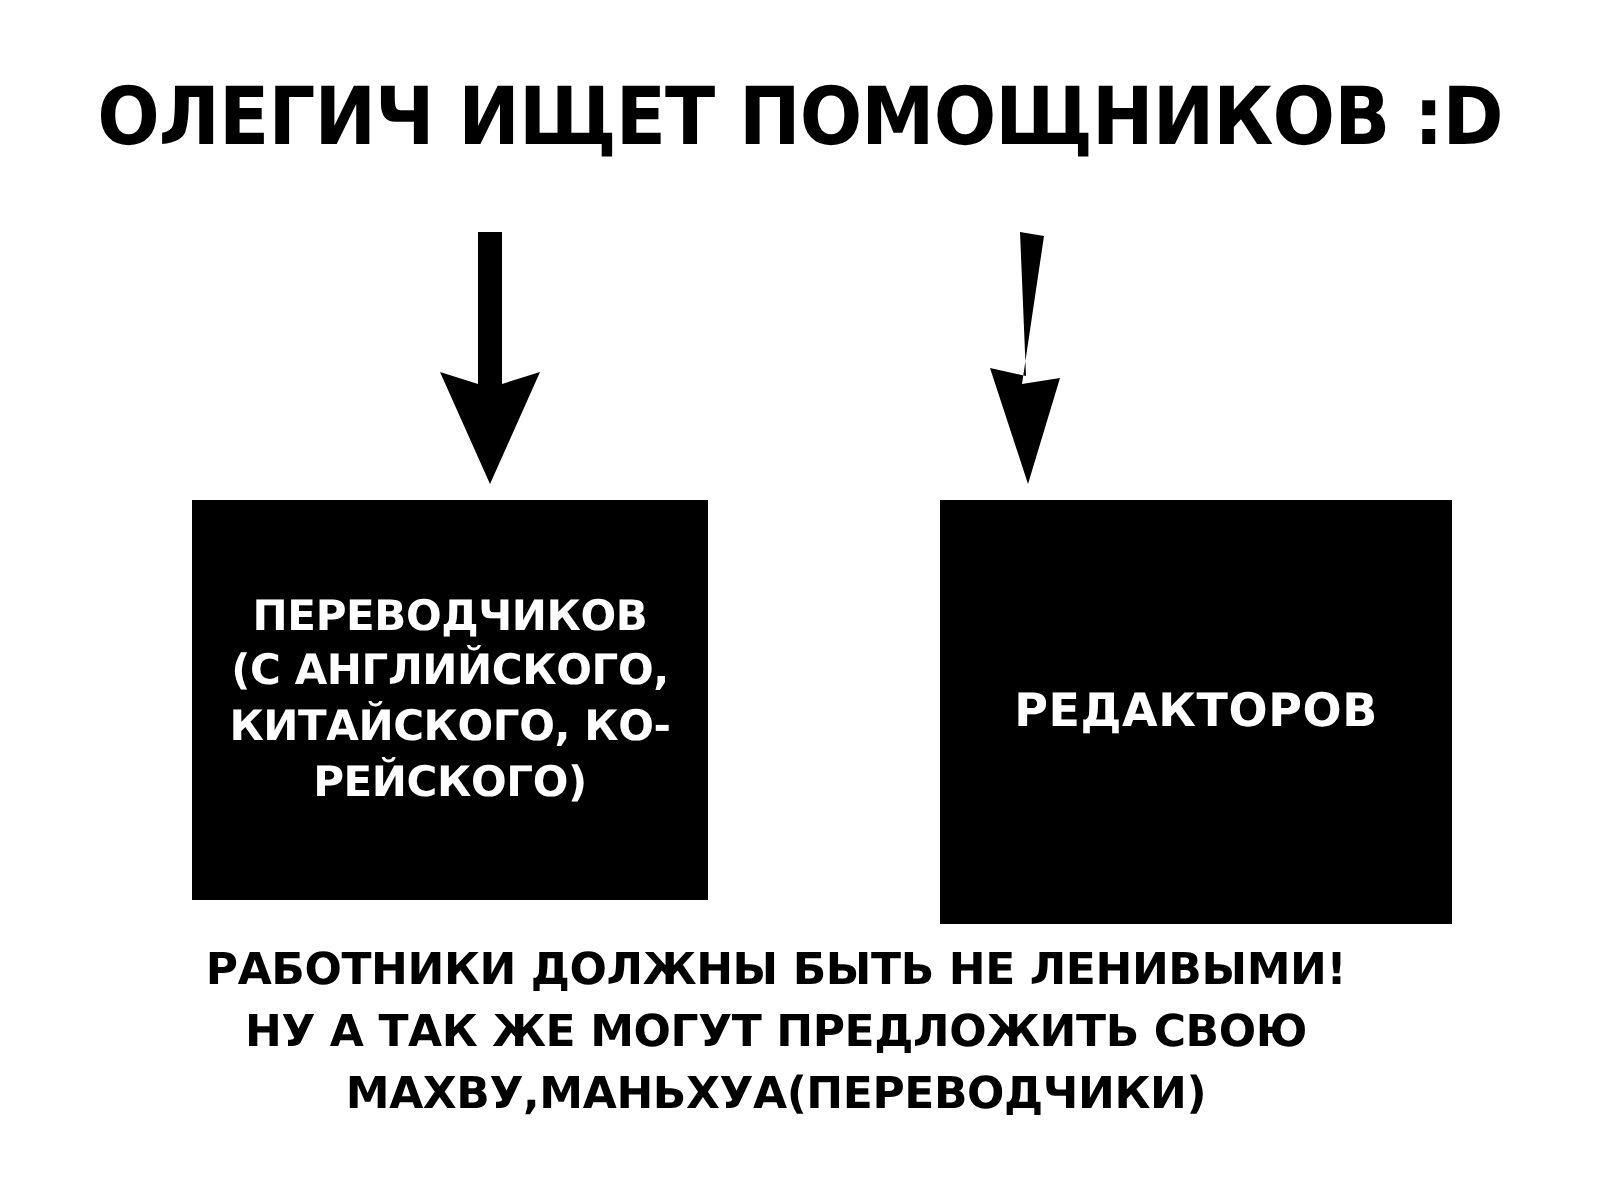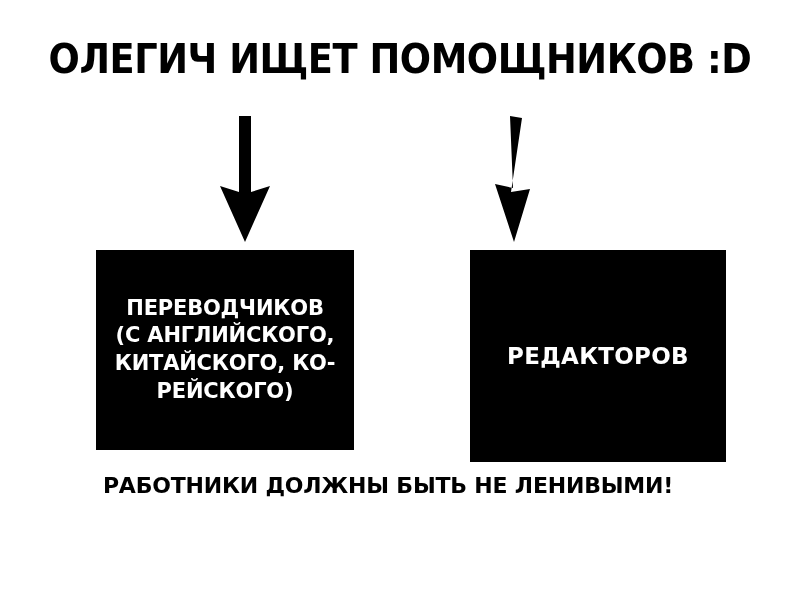--- a/index.html
+++ b/index.html
@@ -123,15 +123,17 @@
 
   <div class="box" id="box-translators">
     <div class="box-text">ПЕРЕВОДЧИКОВ
 (С АНГЛИЙСКОГО,
 КИТАЙСКОГО, КО-
 РЕЙСКОГО)</div>
   </div>
 
   <div class="footer">
     <div class="footer-line">РАБОТНИКИ ДОЛЖНЫ БЫТЬ НЕ ЛЕНИВЫМИ!</div>
+    <div class="footer-line">НУ А ТАК ЖЕ МОГУТ ПРЕДЛОЖИТЬ СВОЮ</div>
+    <div class="footer-line">МАХВУ,МАНЬХУА(ПЕРЕВОДЧИКИ)</div>
   </div>
 
 </div>
 
 </body></html>

